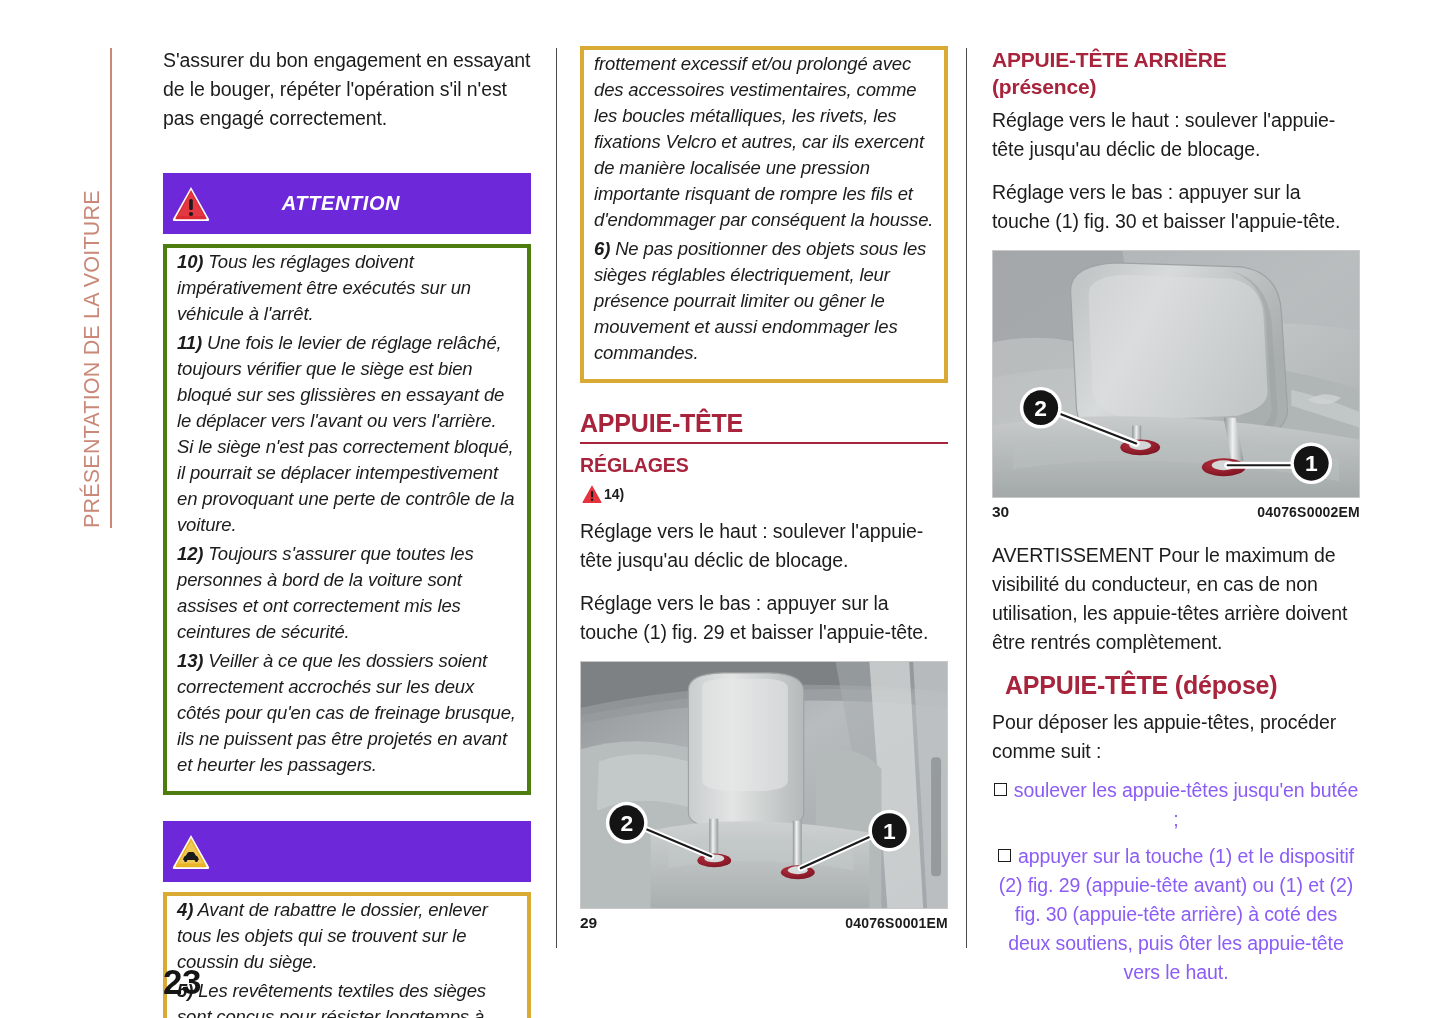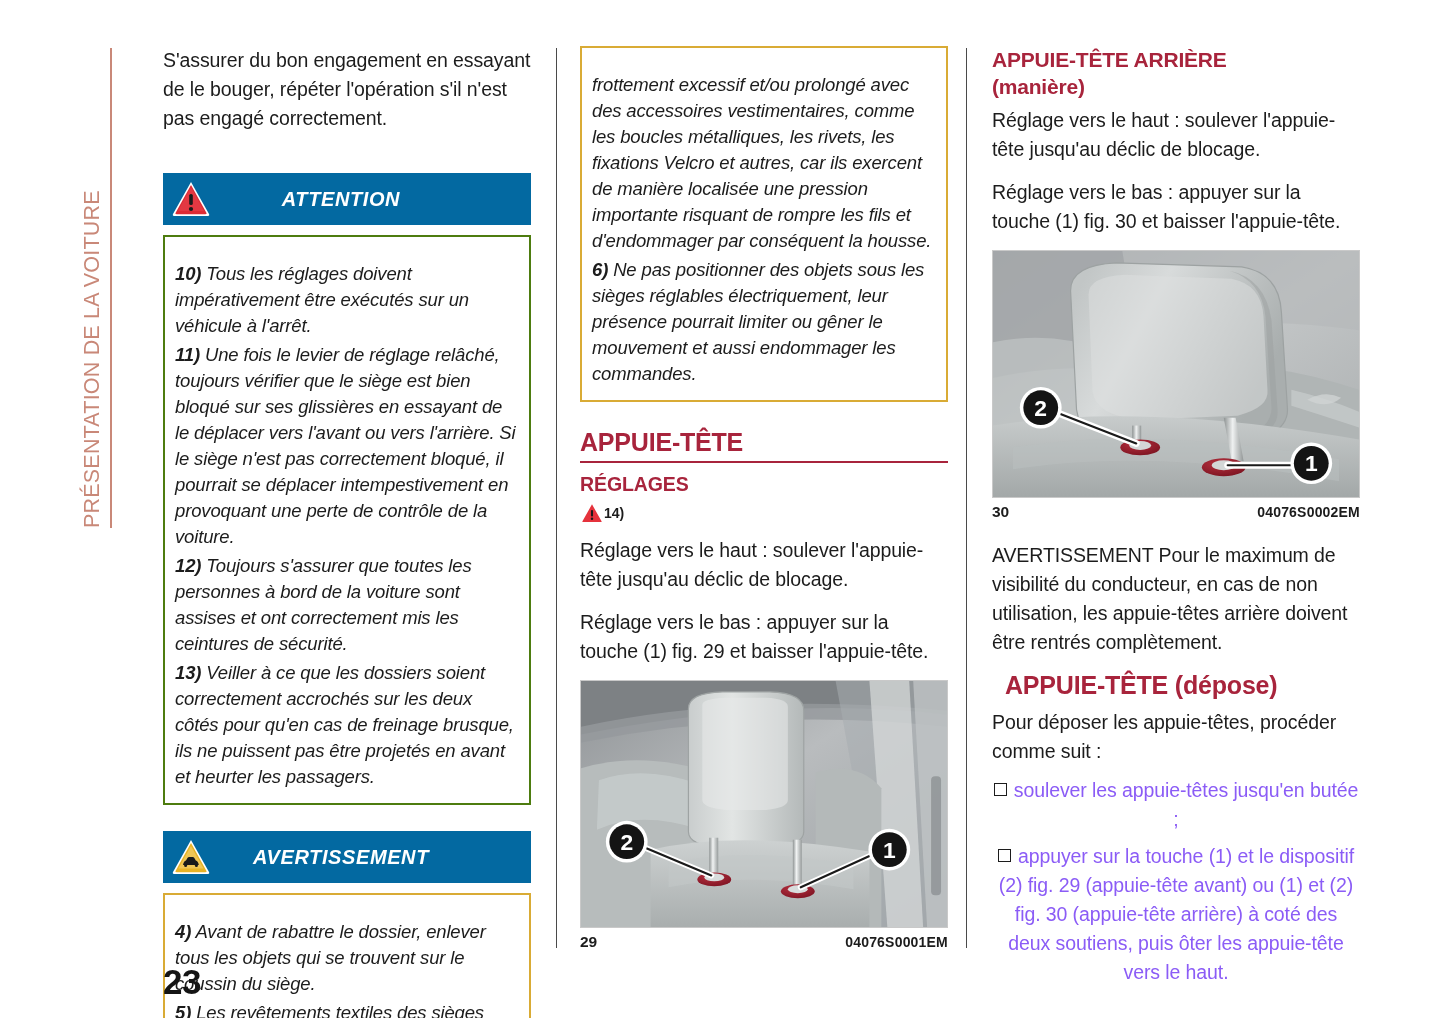--- a/index.html
+++ b/index.html
@@ -83,42 +83,42 @@
     margin: 0 0 14px 0;
     color: #1c1c1c;
     letter-spacing: -0.1px;
   }
   .body-p.tight { margin-bottom: 10px; }
 
   
   .callout-bar {
     display: flex;
     align-items: center;
-    background: #0369a1;
-    height: 52px;
+    background: #6d28d9;
+    height: 61px;
     margin-bottom: 10px;
     padding-left: 8px;
     box-sizing: border-box;
   }
   .callout-bar .bar-title {
     flex: 1;
     text-align: center;
     color: #ffffff;
     font-size: 20px;
     font-weight: bold;
     font-style: italic;
     letter-spacing: 0.6px;
     padding-right: 60px;
   }
   .tri-icon { width: 40px; height: 38px; flex: 0 0 40px; }
 
   
   .note-box {
-    border: 2px solid #4d7c0f;
-    padding: 24px 10px 10px 10px;
+    border: 4px solid #4d7c0f;
+    padding: 1px 10px 10px 10px;
     box-sizing: border-box;
     margin-bottom: 26px;
   }
   .note-box.gold { border-color: #d9ab35; }
   .note-p {
     font-size: 18.5px;
     line-height: 26px;
     font-style: italic;
     margin: 0 0 3px 0;
     color: #1c1c1c;
@@ -256,21 +256,20 @@
 
     <div class="callout-bar">
       <svg class="tri-icon" viewBox="0 0 40 38">
         <path d="M20 2 L38 34 Q39 36 36 36 L4 36 Q1 36 2 34 Z" fill="#ffffff"></path>
         <path d="M20 5 L35.5 33 Q36.2 34.2 34 34.2 L6 34.2 Q3.8 34.2 4.5 33 Z" fill="#e8b326"></path>
         <path d="M20 8 L32.5 30.5 L7.5 30.5 Z" fill="#f0c655"></path>
         <path d="M12 27 q0.6-4 3-4.6 l1.6-2.6 q0.5-0.8 1.5-0.8 h3.6 q1 0 1.5 0.8 l1.6 2.6 q2.4 0.6 3 4.6 z" fill="#1a1a1a"></path>
         <circle cx="14.6" cy="27.4" r="1.5" fill="#1a1a1a"></circle>
         <circle cx="25.4" cy="27.4" r="1.5" fill="#1a1a1a"></circle>
       </svg>
-      <div class="bar-title">AVERTISSEMENT</div>
     </div>
 
     <div class="note-box gold">
       <p class="note-p"><b>4)</b> <span>Avant de rabattre le dossier, enlever tous les objets qui se trouvent sur le coussin du siège.</span></p>
       <p class="note-p"><b>5)</b> <span>Les revêtements textiles des sièges sont conçus pour résister longtemps à une usure dérivant d'une utilisation normale.</span></p>
 
     </div>
 
   </div>
 
@@ -372,21 +371,21 @@
         <span class="fig-code">04076S0001EM</span>
       </div>
     </div>
 
   </div>
 
   <div class="col col3">
 
     <h2 class="h-red-block">
       <span>APPUIE-TÊTE ARRIÈRE</span><br>
-      <span>(manière)</span>
+      <span>(présence)</span>
     </h2>
 
     <p class="body-p">Réglage vers le haut : soulever l'appuie-tête jusqu'au déclic de blocage.</p>
     <p class="body-p">Réglage vers le bas : appuyer sur la touche (1) fig. 30 et baisser l'appuie-tête.</p>
 
     <div class="figure">
       <svg class="fig-img" viewBox="0 0 368 248" preserveAspectRatio="none">
         <defs>
           <linearGradient id="f30bg" x1="0" y1="0" x2="1" y2="1">
             <stop offset="0" stop-color="#a5a9ab"></stop>

